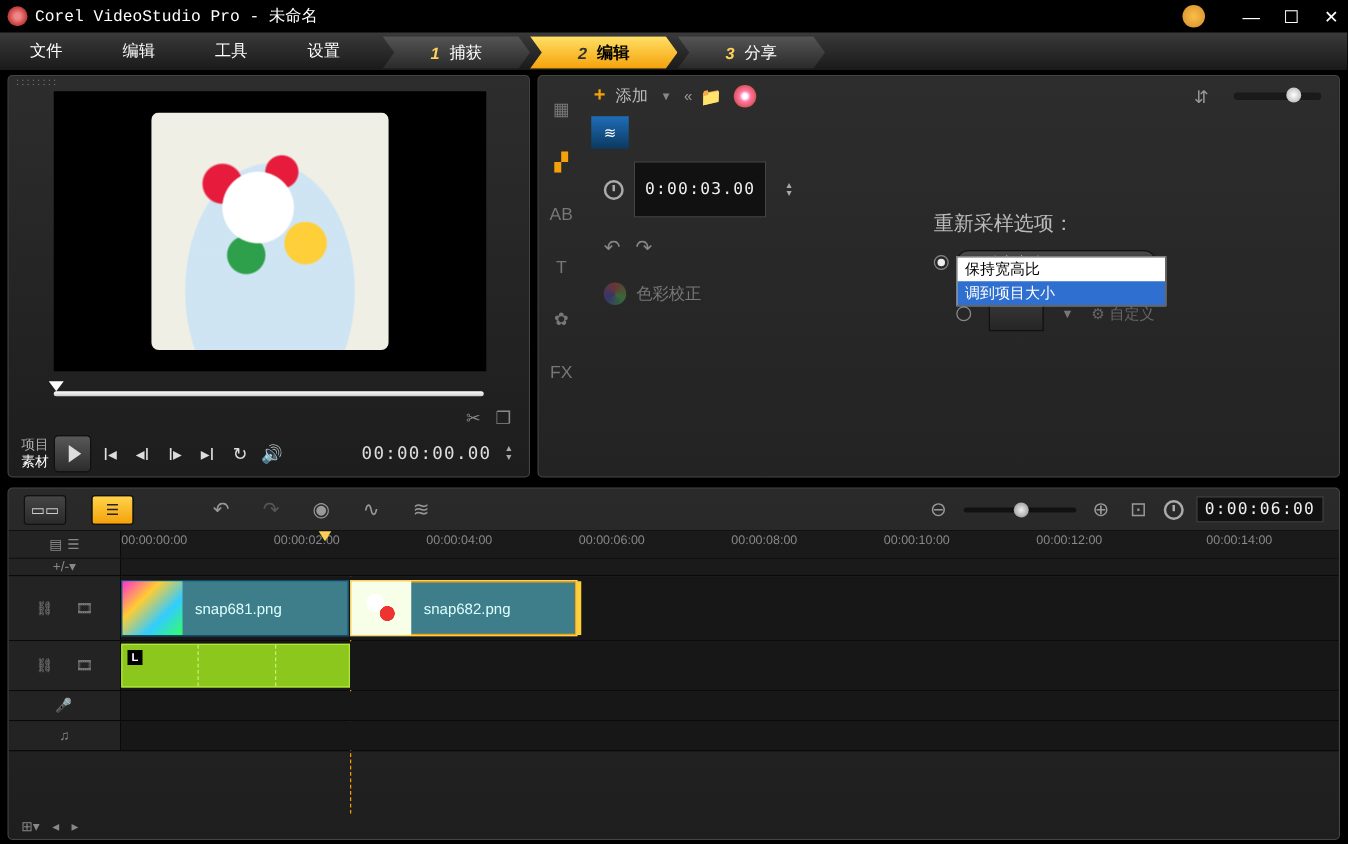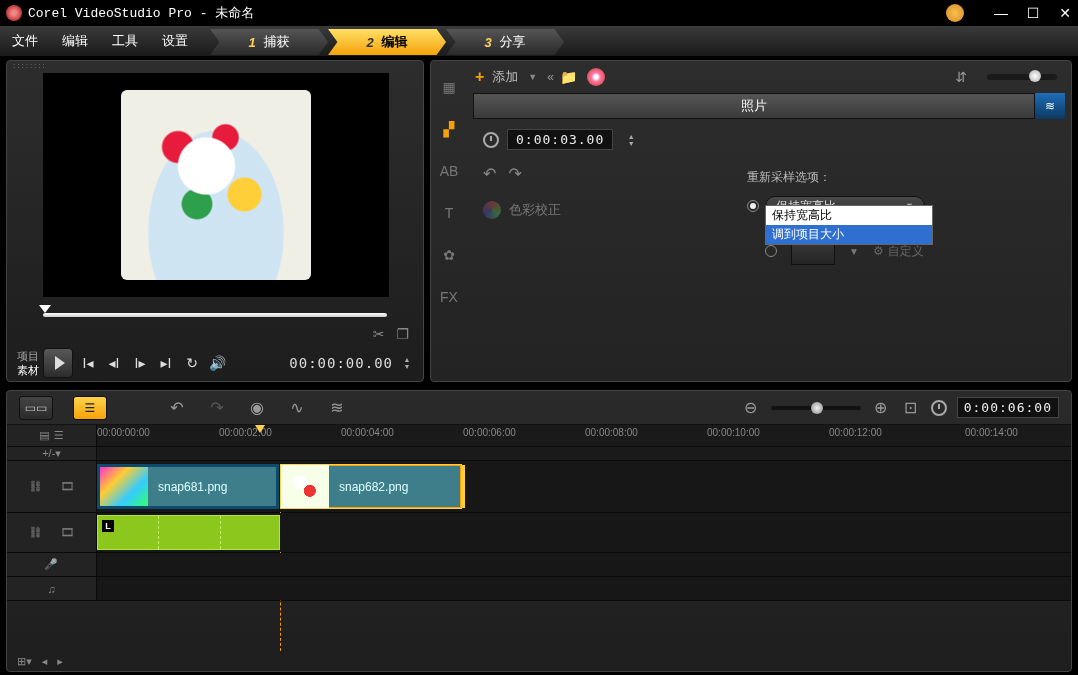--- a/index.html
+++ b/index.html
@@ -9,21 +9,21 @@
 .titlebar { height: 26px; background: #000; display: flex; align-items: center; padding: 0 6px; }
 .titlebar .logo { width: 16px; height: 16px; margin-right: 6px; background: radial-gradient(circle, #e88 20%, #c44 60%, #822); border-radius: 50%; }
 .titlebar .title { flex: 1; font-family: Liberation Mono, monospace; font-size: 13px; color: #fff; }
 .titlebar .winbtns { display: flex; align-items: center; gap: 18px; }
 .titlebar .badge { width: 18px; height: 18px; border-radius: 50%; background: radial-gradient(circle, #f7c04a, #d88a2a); margin-right: 12px; }
 .titlebar .wbtn { width: 14px; height: 14px; color: #fff; font-size: 14px; display: flex; align-items: center; justify-content: center; }
 
 
 .menubar { height: 30px; background: linear-gradient(#3a3a3a, #1a1a1a); display: flex; align-items: stretch; }
 .menu-items { display: flex; align-items: center; }
-.menu-item { padding: 0 12px; font-size: 13px; color: #fff; }
+.menu-item { padding: 0 24px; font-size: 13px; color: #fff; }
 .steps { display: flex; align-items: center; margin-left: 10px; }
 .step { width: 118px; height: 26px; margin-top: 2px; display: flex; align-items: center; justify-content: center; gap: 8px; background: linear-gradient(#555, #2a2a2a); position: relative; clip-path: polygon(0 0, 92% 0, 100% 50%, 92% 100%, 0 100%, 8% 50%); font-size: 13px; }
 .step .num { font-style: italic; font-weight: bold; color: #ffd15a; }
 .step .lbl { color: #fff; }
 .step.active { background: linear-gradient(#ffe066, #f5a20a); }
 .step.active .num { color: #333; }
 .step.active .lbl { color: #000; font-weight: bold; }
 
 
 .main { display: flex; height: 330px; padding: 4px 6px; gap: 6px; }
@@ -63,26 +63,26 @@
 .volslider { width: 70px; height: 6px; background: #1a1a1a; border-radius: 3px; position: relative; margin-right: 6px; }
 .volslider .knob { position: absolute; top: -4px; left: 42px; width: 12px; height: 12px; background: radial-gradient(circle, #fff, #aaa); border-radius: 50%; }
 .tabs { height: 26px; display: flex; margin: 0 6px; }
 .tab { flex: 1; background: linear-gradient(#454545, #2b2b2b); border: 1px solid #111; display: flex; align-items: center; justify-content: center; font-size: 13px; color: #bbb; }
 .tab.active { background: linear-gradient(#555, #3a3a3a); color: #fff; }
 .expand { width: 30px; background: linear-gradient(#1e6db8, #0c395f); display: flex; align-items: center; justify-content: center; color: #fff; font-size: 12px; }
 .optinner { flex: 1; padding: 10px 16px; position: relative; }
 .duration { display: flex; align-items: center; gap: 8px; }
 .clock { width: 16px; height: 16px; border: 2px solid #aaa; border-radius: 50%; position: relative; }
 .clock::after { content: ""; position: absolute; left: 5px; top: 2px; width: 2px; height: 5px; background: #aaa; }
-.durbox { background: #111; border: 1px solid #444; padding: 2px 8px; font-family: monospace; letter-spacing: 1px; color: #eee; font-size: 13px; }
+.durbox { background: #111; border: 1px solid #444; padding: 14px 8px; font-family: monospace; letter-spacing: 1px; color: #eee; font-size: 13px; }
 .rotrow { margin-top: 14px; display: flex; align-items: center; gap: 12px; color: #888; font-size: 16px; }
 .colorcorr { margin-top: 18px; display: flex; align-items: center; gap: 8px; color: #777; font-size: 13px; }
 .ccicon { width: 18px; height: 18px; border-radius: 50%; background: conic-gradient(#a44, #4a4, #44a, #a44); opacity: .5; }
 .resample { position: absolute; left: 280px; top: 50px; }
-.resample .lbl { color: #bbb; font-size: 12px; font-family: Liberation Serif, serif; }
+.resample .lbl { color: #bbb; font-size: 16px; font-family: Liberation Serif, serif; }
 .combo { margin-top: 10px; display: flex; align-items: center; gap: 6px; }
 .radio { width: 12px; height: 12px; border: 1px solid #888; border-radius: 50%; display: inline-flex; align-items: center; justify-content: center; }
 .radio.on::after { content: ""; width: 6px; height: 6px; background: #eee; border-radius: 50%; }
 .combo-btn { width: 160px; height: 20px; background: linear-gradient(#4a4a4a, #2a2a2a); border: 1px solid #111; border-radius: 10px; display: flex; align-items: center; padding: 0 10px; color: #ddd; font-size: 12px; justify-content: space-between; }
 .combo-btn .arr { font-size: 9px; color: #aaa; }
 .dropdown { position: absolute; left: 298px; top: 86px; width: 168px; background: #fff; border: 1px solid #666; z-index: 5; }
 .dropdown .opt { padding: 1px 6px; font-size: 12px; color: #000; font-family: "SimSun", sans-serif; }
 .dropdown .opt.sel { background: #2f6fd0; color: #fff; }
 .below { position: absolute; left: 298px; top: 118px; display: flex; align-items: center; gap: 14px; }
 .sq { width: 44px; height: 28px; background: linear-gradient(#3a3a3a, #252525); border: 1px solid #111; }
@@ -108,21 +108,21 @@
 .playhead { position: absolute; top: 0; bottom: 0; width: 0; border-left: 1px dashed #f59a00; }
 .ph-mark { position: absolute; top: 0; width: 0; height: 0; border-left: 5px solid transparent; border-right: 5px solid transparent; border-top: 8px solid #ffd050; }
 
 .tracks { flex: 1; display: flex; flex-direction: column; position: relative; overflow: hidden; }
 .trackrow { display: flex; border-bottom: 1px solid #0a0a0a; }
 .trackrow.video { height: 52px; }
 .trackrow.overlay { height: 40px; }
 .trackrow.small { height: 24px; }
 .trackbody { flex: 1; background: #171717; position: relative; }
 
-.clip { position: absolute; top: 3px; bottom: 3px; background: #3e7e8a; border: 3px solid #0c4a6e; display: flex; align-items: center; font-size: 12px; color: #dff; font-family: monospace; }
+.clip { position: absolute; top: 3px; bottom: 3px; background: #3e7e8a; border: 1px solid #0c4a6e; display: flex; align-items: center; font-size: 12px; color: #dff; font-family: monospace; }
 .clip .thumb { width: 48px; height: 100%; background: #fff; margin-right: 10px; }
 .thumb.rainbow { background: linear-gradient(135deg, #f3c, #fc3, #3cf, #3f6); }
 .thumb.fruit { background: radial-gradient(circle at 40% 40%, #fff 0 18%, transparent 19%), radial-gradient(circle at 60% 60%, #e33 0 15%, transparent 16%), #f8ffe8; }
 .clip.sel { border: 1px solid #ffd050; box-shadow: 0 0 0 1px #ffa000 inset; }
 .clip.sel::after { content: ""; position: absolute; right: -4px; top: 0; bottom: 0; width: 4px; background: #ffcf3a; }
 
 .greenclip { position: absolute; top: 2px; bottom: 2px; background: #8cc71e; border: 1px solid #b3e63a; }
 .greenclip .Lmark { position: absolute; left: 4px; top: 4px; width: 12px; height: 12px; background: #000; color: #fff; font-size: 9px; font-weight: bold; display: flex; align-items: center; justify-content: center; }
 
 .bottombar { height: 20px; display: flex; align-items: center; padding: 0 10px; gap: 10px; color: #888; font-size: 11px; }
@@ -221,21 +221,20 @@
         <span style="color:#888;font-size:9px;">▼</span>
         <span class="chev2">«</span>
         <span class="folder-icon">📁</span>
         <div class="disc"></div>
         <span class="sortbtn">⇵</span>
         <div class="volslider">
             <div class="knob"></div>
           </div>
       </div>
       <div class="tabs">
-        <div class="tab active">照片</div>
         <div class="expand">≋</div>
       </div>
       <div class="optinner">
         <div class="duration">
           <div class="clock"></div>
           <div class="durbox">0:00:03.00</div>
           <div class="spin">
               <span>▲</span>
               <span>▼</span>
             </div>

